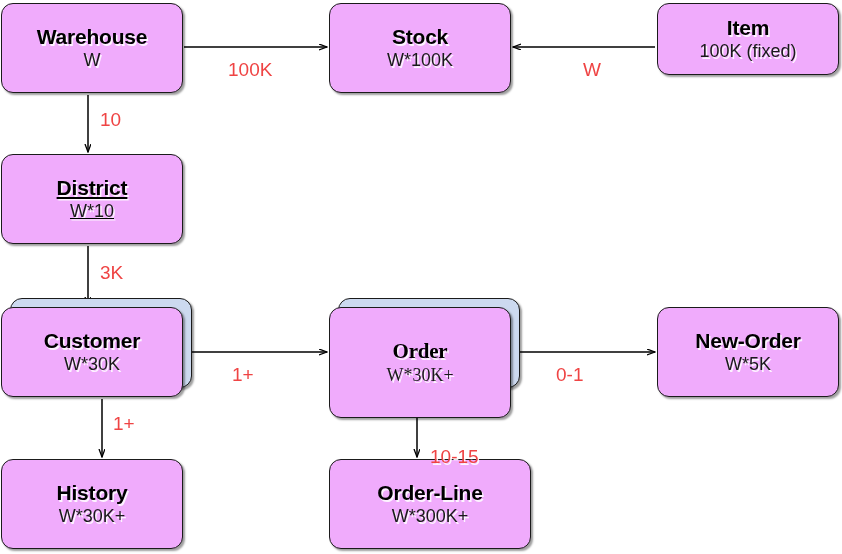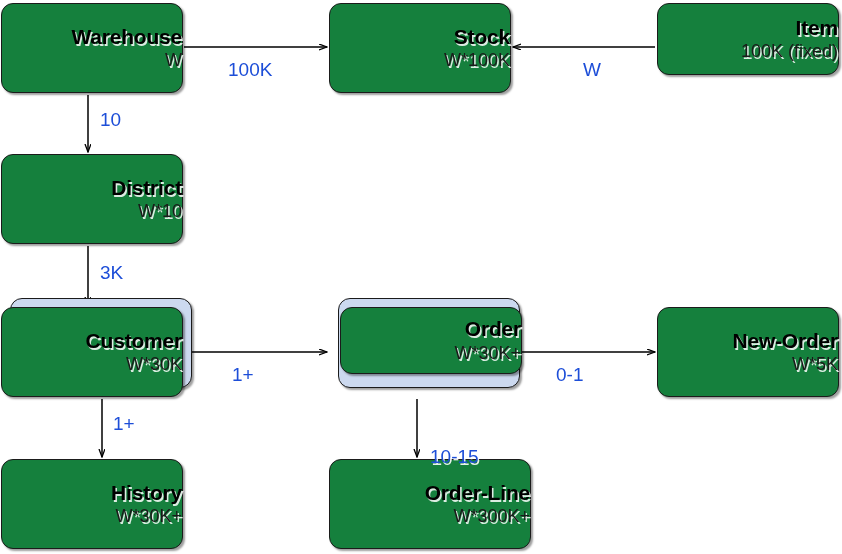--- a/index.html
+++ b/index.html
@@ -22,25 +22,25 @@
     width: 842px;
     height: 554px;
     pointer-events: none;
   }
   
   .node {
     position: absolute;
     box-sizing: border-box;
     display: flex;
     flex-direction: column;
-    align-items: flex-end;
+    align-items: center;
     justify-content: center;
     border: 1.6px solid #1b1b1b;
     border-radius: 12px;
-    background: #15803d;
+    background: #f0abfc;
     box-shadow: 2px 2px 2px rgba(0,0,0,0.38);
     z-index: 3;
   }
   .node .nm {
     font-weight: bold;
     font-size: 21px;
     color: #000000;
     line-height: 1.06;
     letter-spacing: -0.2px;
     text-shadow: 1.5px 1.5px 0 rgba(255,255,255,0.85);
@@ -62,21 +62,21 @@
     border: 1.6px solid #1b1b1b;
     border-radius: 12px;
     background: #ccd9ef;
     box-shadow: 2px 2px 2px rgba(0,0,0,0.38);
     z-index: 2;
   }
   
   .elabel {
     position: absolute;
     font-size: 19px;
-    color: #1d4ed8;
+    color: #ef4444;
     white-space: nowrap;
     text-shadow: 1.5px 1.5px 0 rgba(255,255,255,0.9);
     z-index: 4;
   }
 </style>
 </head>
 <body>
 
 <div id="canvas">
 
@@ -110,31 +110,31 @@
         <div class="ct">W</div>
       </div>
       <div class="node" style="left: 329px; top: 3px; width: 182px; height: 90px;">
         <div class="nm">Stock</div>
         <div class="ct">W*100K</div>
       </div>
       <div class="node" style="left: 657px; top: 3px; width: 182px; height: 72px;">
         <div class="nm">Item</div>
         <div class="ct">100K (fixed)</div>
       </div>
-      <div class="node" style="left: 1px; top: 154px; width: 182px; height: 90px;">
+      <div class="node" style="left: 1px; top: 154px; width: 182px; height: 90px; text-decoration: underline;">
         <div class="nm">District</div>
         <div class="ct">W*10</div>
       </div>
       <div class="backlayer" style="left: 10px; top: 298px; width: 182px; height: 90px;"></div>
       <div class="node" style="left: 1px; top: 307px; width: 182px; height: 90px;">
         <div class="nm">Customer</div>
         <div class="ct">W*30K</div>
       </div>
       <div class="backlayer" style="left: 338px; top: 298px; width: 182px; height: 90px;"></div>
-      <div class="node" style="left: 340px; top: 307px; width: 182px; height: 67px;">
+      <div class="node" style="left: 329px; top: 307px; width: 182px; height: 111px; font-family: Liberation Serif, serif;">
         <div class="nm">Order</div>
         <div class="ct">W*30K+</div>
       </div>
       <div class="node" style="left: 657px; top: 307px; width: 182px; height: 90px;">
         <div class="nm">New-Order</div>
         <div class="ct">W*5K</div>
       </div>
       <div class="node" style="left: 1px; top: 459px; width: 182px; height: 90px;">
         <div class="nm">History</div>
         <div class="ct">W*30K+</div>

